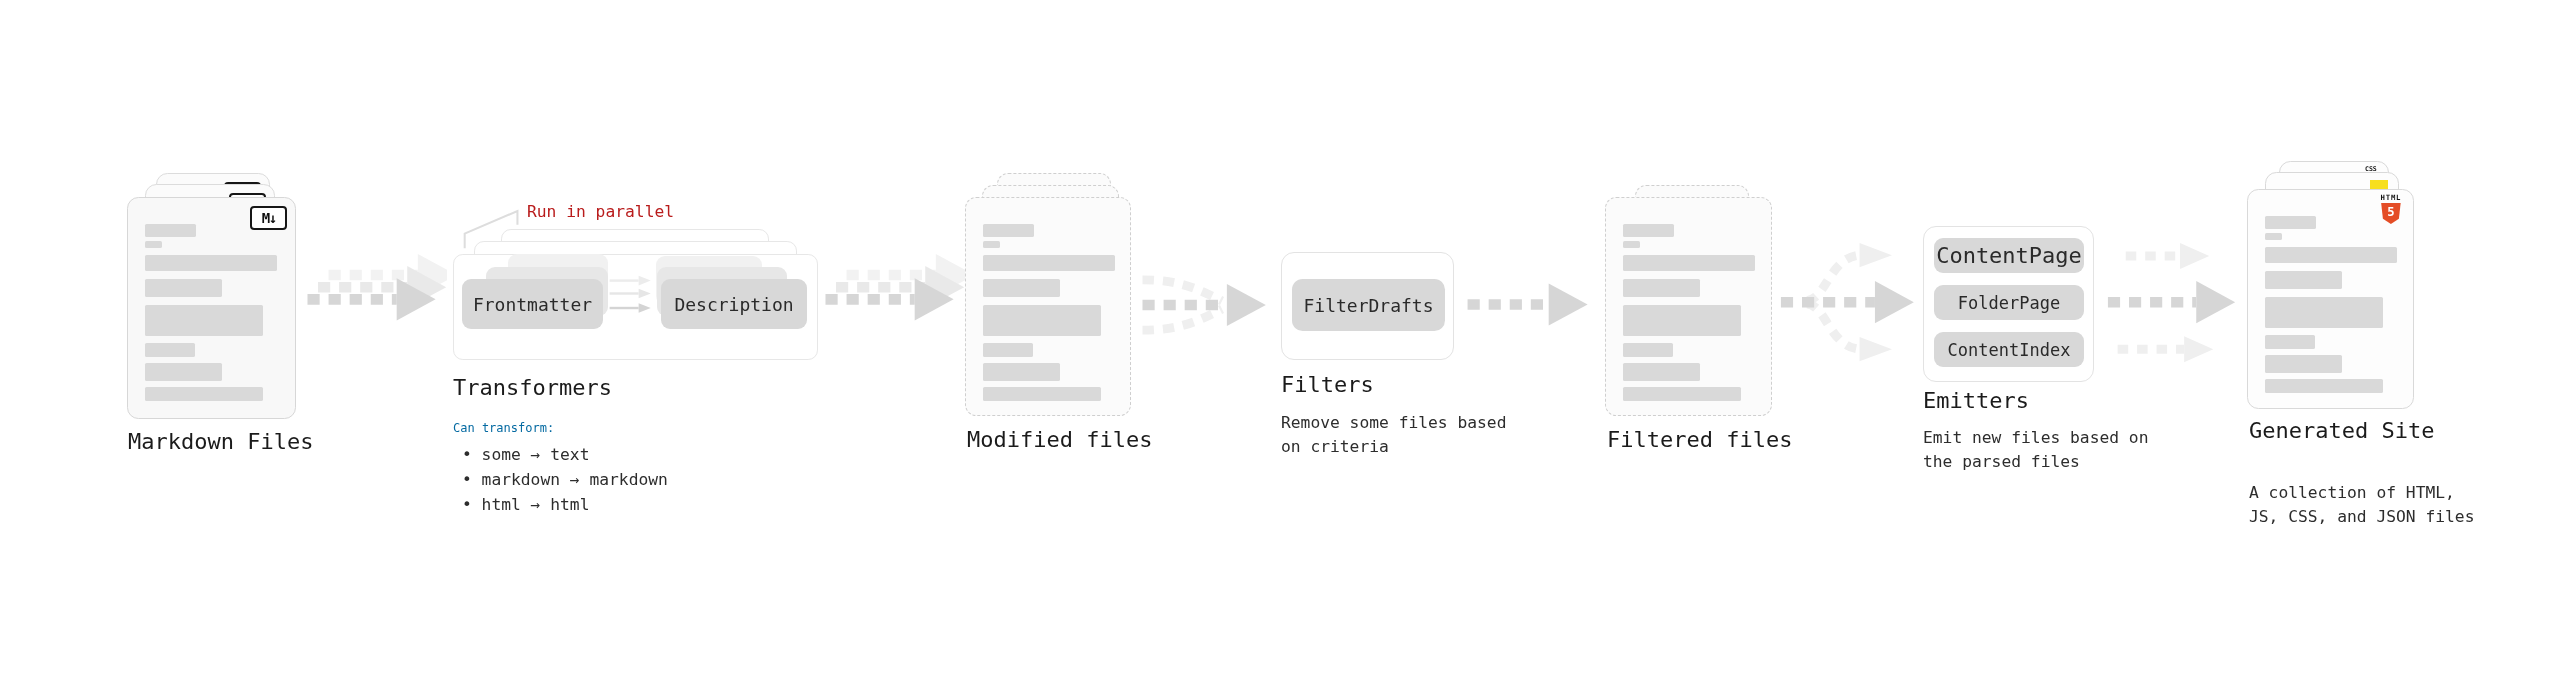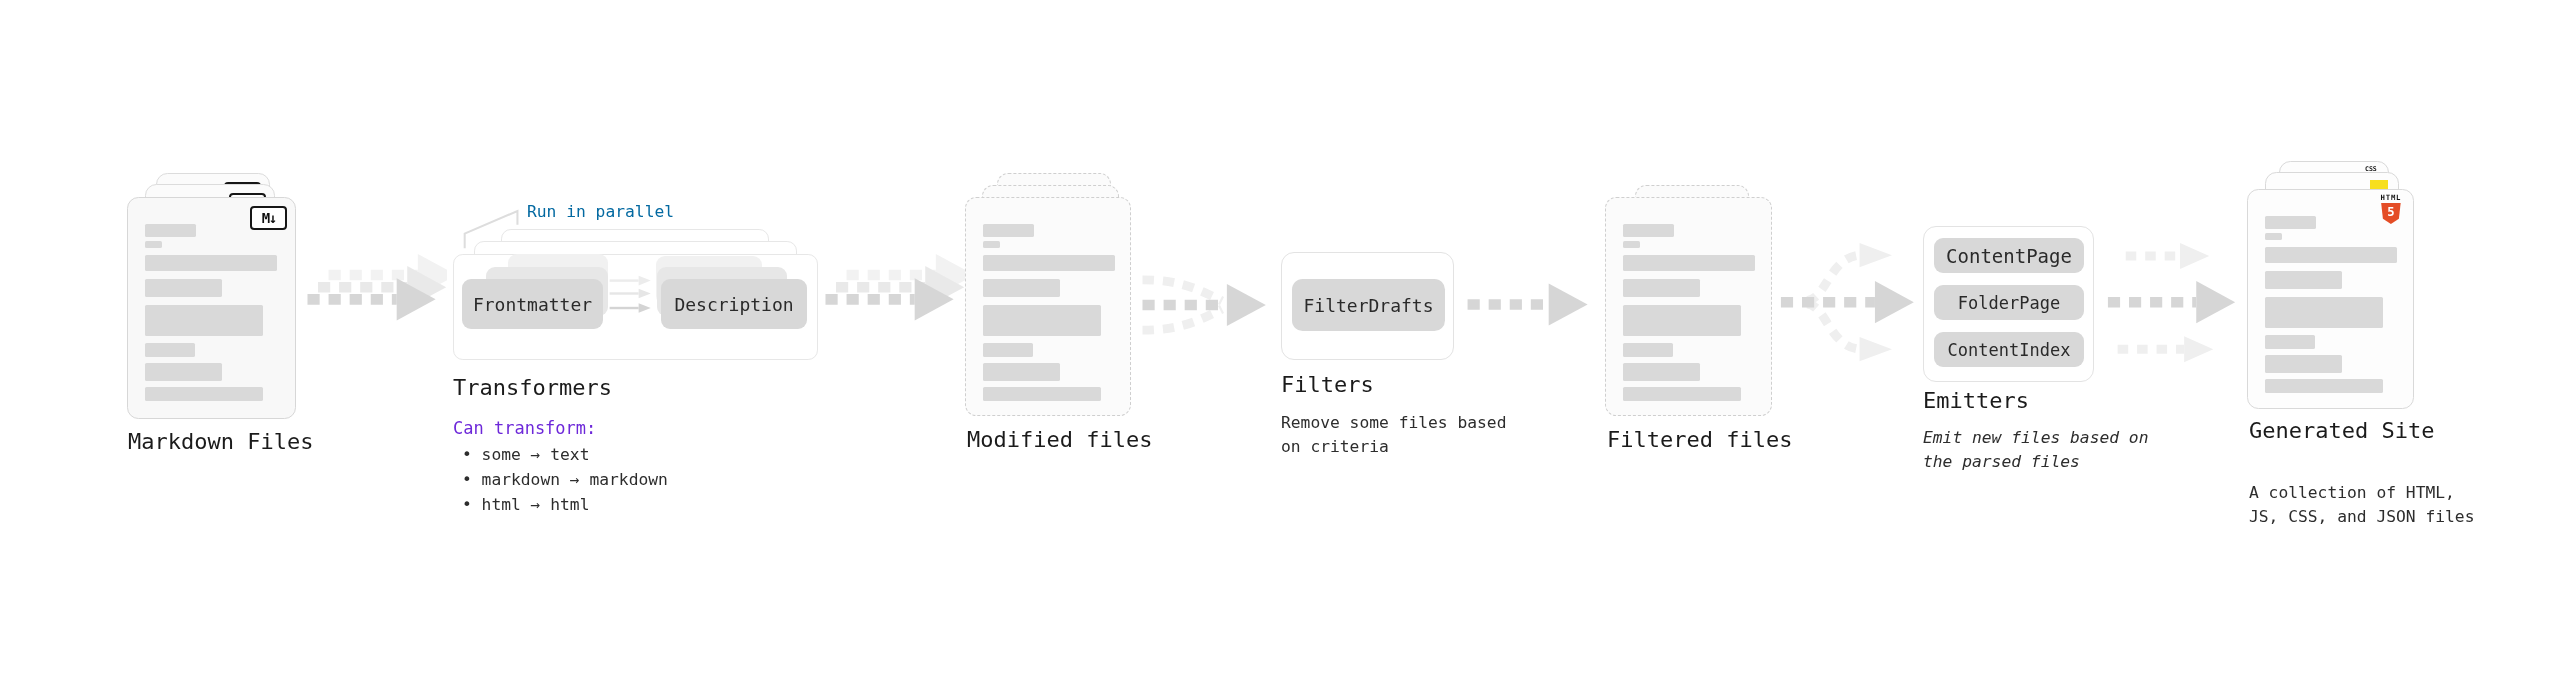--- a/index.html
+++ b/index.html
@@ -38,23 +38,23 @@
   .node{position:absolute; background:#d8d8d8; border-radius:9px;
     display:flex; align-items:center; justify-content:center;
     font-size:18px; color:#2a2a2a; box-sizing:border-box; white-space:nowrap;}
   .ghost1{background:#e7e7e7;}
   .ghost2{background:#f1f1f1;}
   
   .panel{position:absolute; background:#ffffff; border:1.6px solid #e3e3e3; border-radius:13px; box-sizing:border-box;}
   
   .title{position:absolute; font-size:22px; line-height:26px; color:#1b1b1b; white-space:nowrap;}
   .subtitle{position:absolute; font-size:16.3px; line-height:23.6px; color:#2d2d2d; white-space:pre-line;}
-  .lead{position:absolute; font-size:17px; line-height:21px; color:#6d28d9; white-space:nowrap;}
+  .lead{position:absolute; font-size:12px; line-height:21px; color:#0369a1; white-space:nowrap;}
   .bullets{position:absolute; font-size:16.3px; line-height:25px; color:#2d2d2d; white-space:nowrap;}
-  .annotation{position:absolute; font-size:16.3px; color:#0369a1; white-space:nowrap;}
+  .annotation{position:absolute; font-size:16.3px; color:#b91c1c; white-space:nowrap;}
 </style>
 </head>
 <body>
 
 <div id="canvas">
 
   <div class="filecard fc-solid-back" style="left:156px;top:173px;width:114px;height:211px;">
     <div class="mdicon">
         <span>M↓</span>
       </div>
@@ -214,31 +214,31 @@
       <path d="M 38,96 C 62,98 66,149 103,152" fill="none" stroke="#efefef" stroke-width="11" stroke-dasharray="13 11"></path>
       <polygon points="103,137 143,152 103,167" fill="#efefef"></polygon>
     </g>
     <g>
       <line x1="6" y1="94" x2="122" y2="94" stroke="#d6d6d6" stroke-width="13" stroke-dasharray="15 11"></line>
       <polygon points="122,68 170,94 122,120" fill="#d6d6d6"></polygon>
     </g>
   </svg>
 
   <div class="panel" style="left:1923px;top:226px;width:171px;height:156px;"></div>
-  <div class="node" style="left:1934px;top:238px;width:150px;height:35px;font-size:19px;">
+  <div class="node" style="left:1934px;top:238px;width:150px;height:35px;font-size:22px;">
     <span>ContentPage</span>
   </div>
   <div class="node" style="left:1934px;top:285px;width:150px;height:35px;font-size:17px;">
     <span>FolderPage</span>
   </div>
   <div class="node" style="left:1934px;top:332px;width:150px;height:35px;font-size:17px;">
     <span>ContentIndex</span>
   </div>
   <div class="title" style="left:1923px;top:388px;">Emitters</div>
-  <div class="subtitle" style="left:1923px;top:426px;font-style:italic;">Emit new files based on
+  <div class="subtitle" style="left:1923px;top:426px;">Emit new files based on
 the parsed files</div>
 
   <svg class="abs" style="left:2103px;top:226px;" width="146" height="154" viewBox="0 0 180 190">
     <g>
       <line x1="28" y1="37" x2="95" y2="37" stroke="#efefef" stroke-width="11" stroke-dasharray="13 11"></line>
       <polygon points="95,21 131,37 95,53" fill="#efefef"></polygon>
     </g>
     <g>
       <line x1="6" y1="94" x2="115" y2="94" stroke="#d6d6d6" stroke-width="13" stroke-dasharray="15 11"></line>
       <polygon points="115,68 163,94 115,120" fill="#d6d6d6"></polygon>

